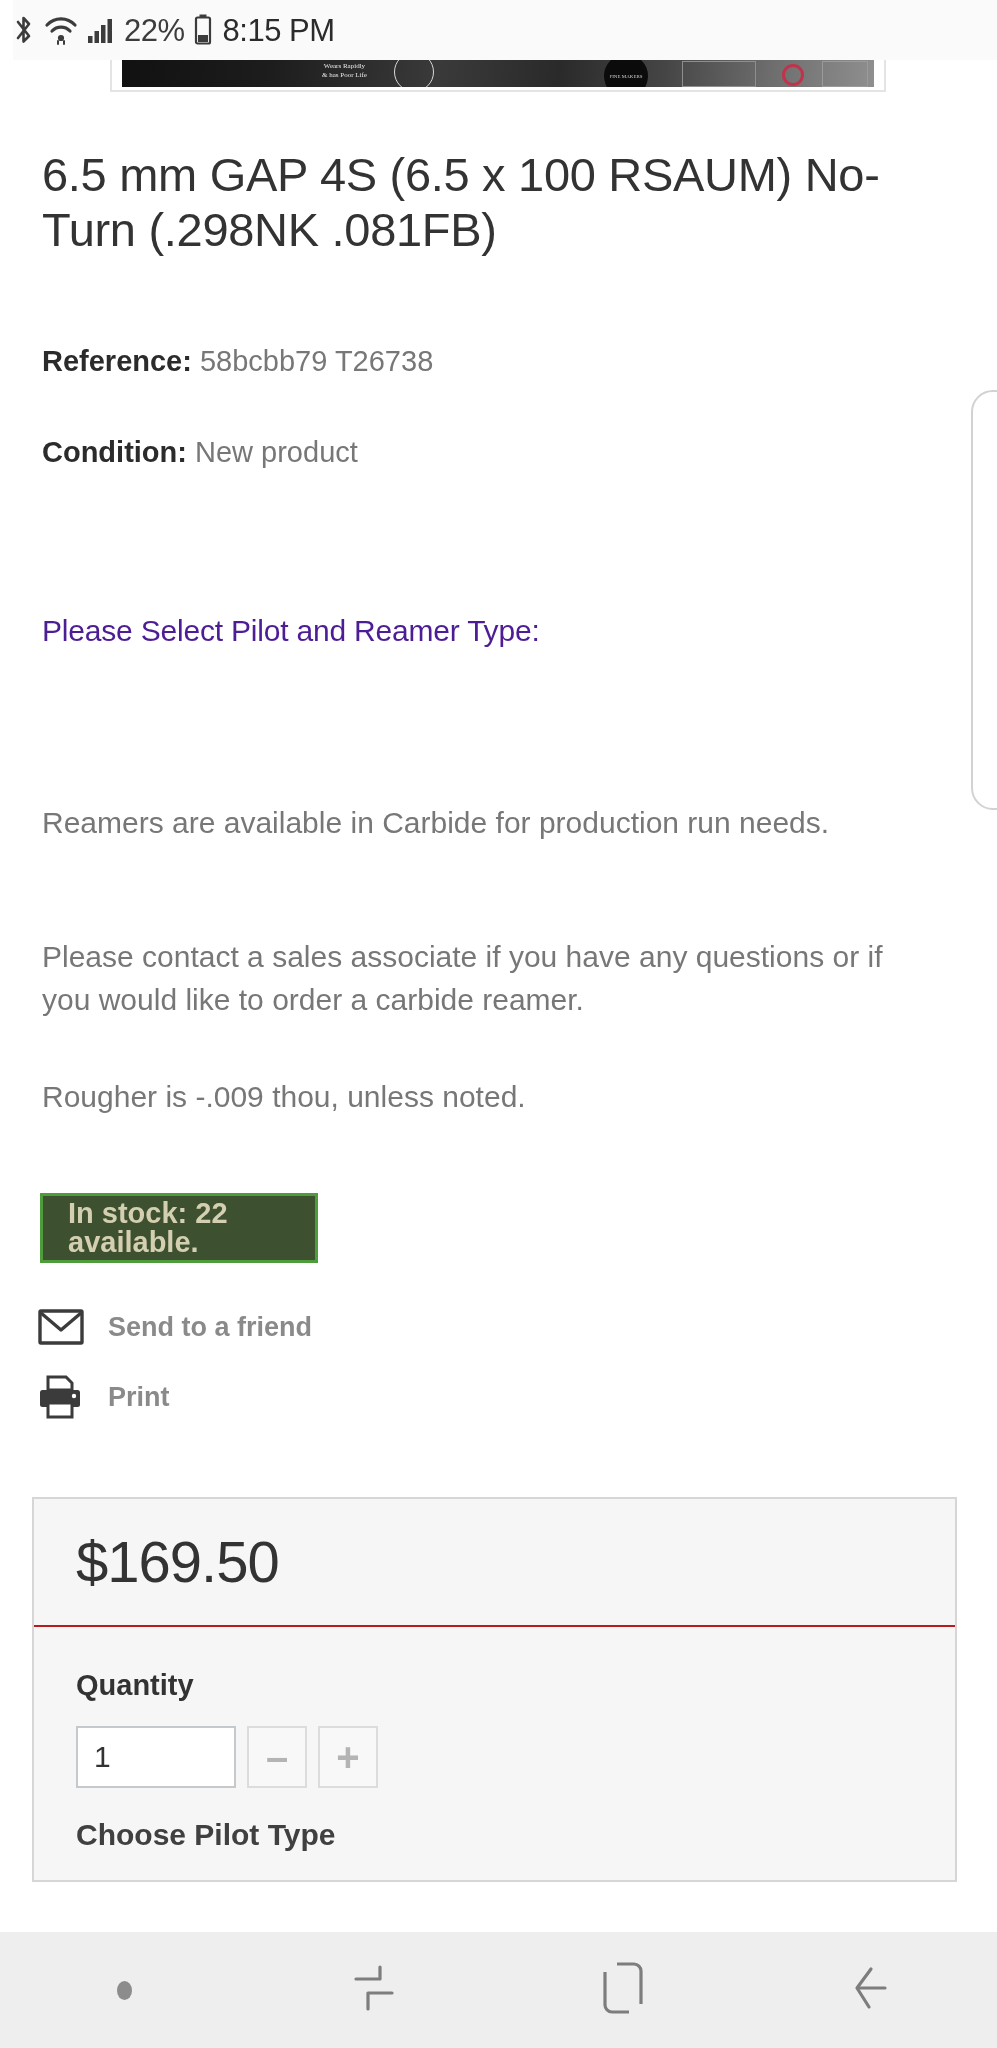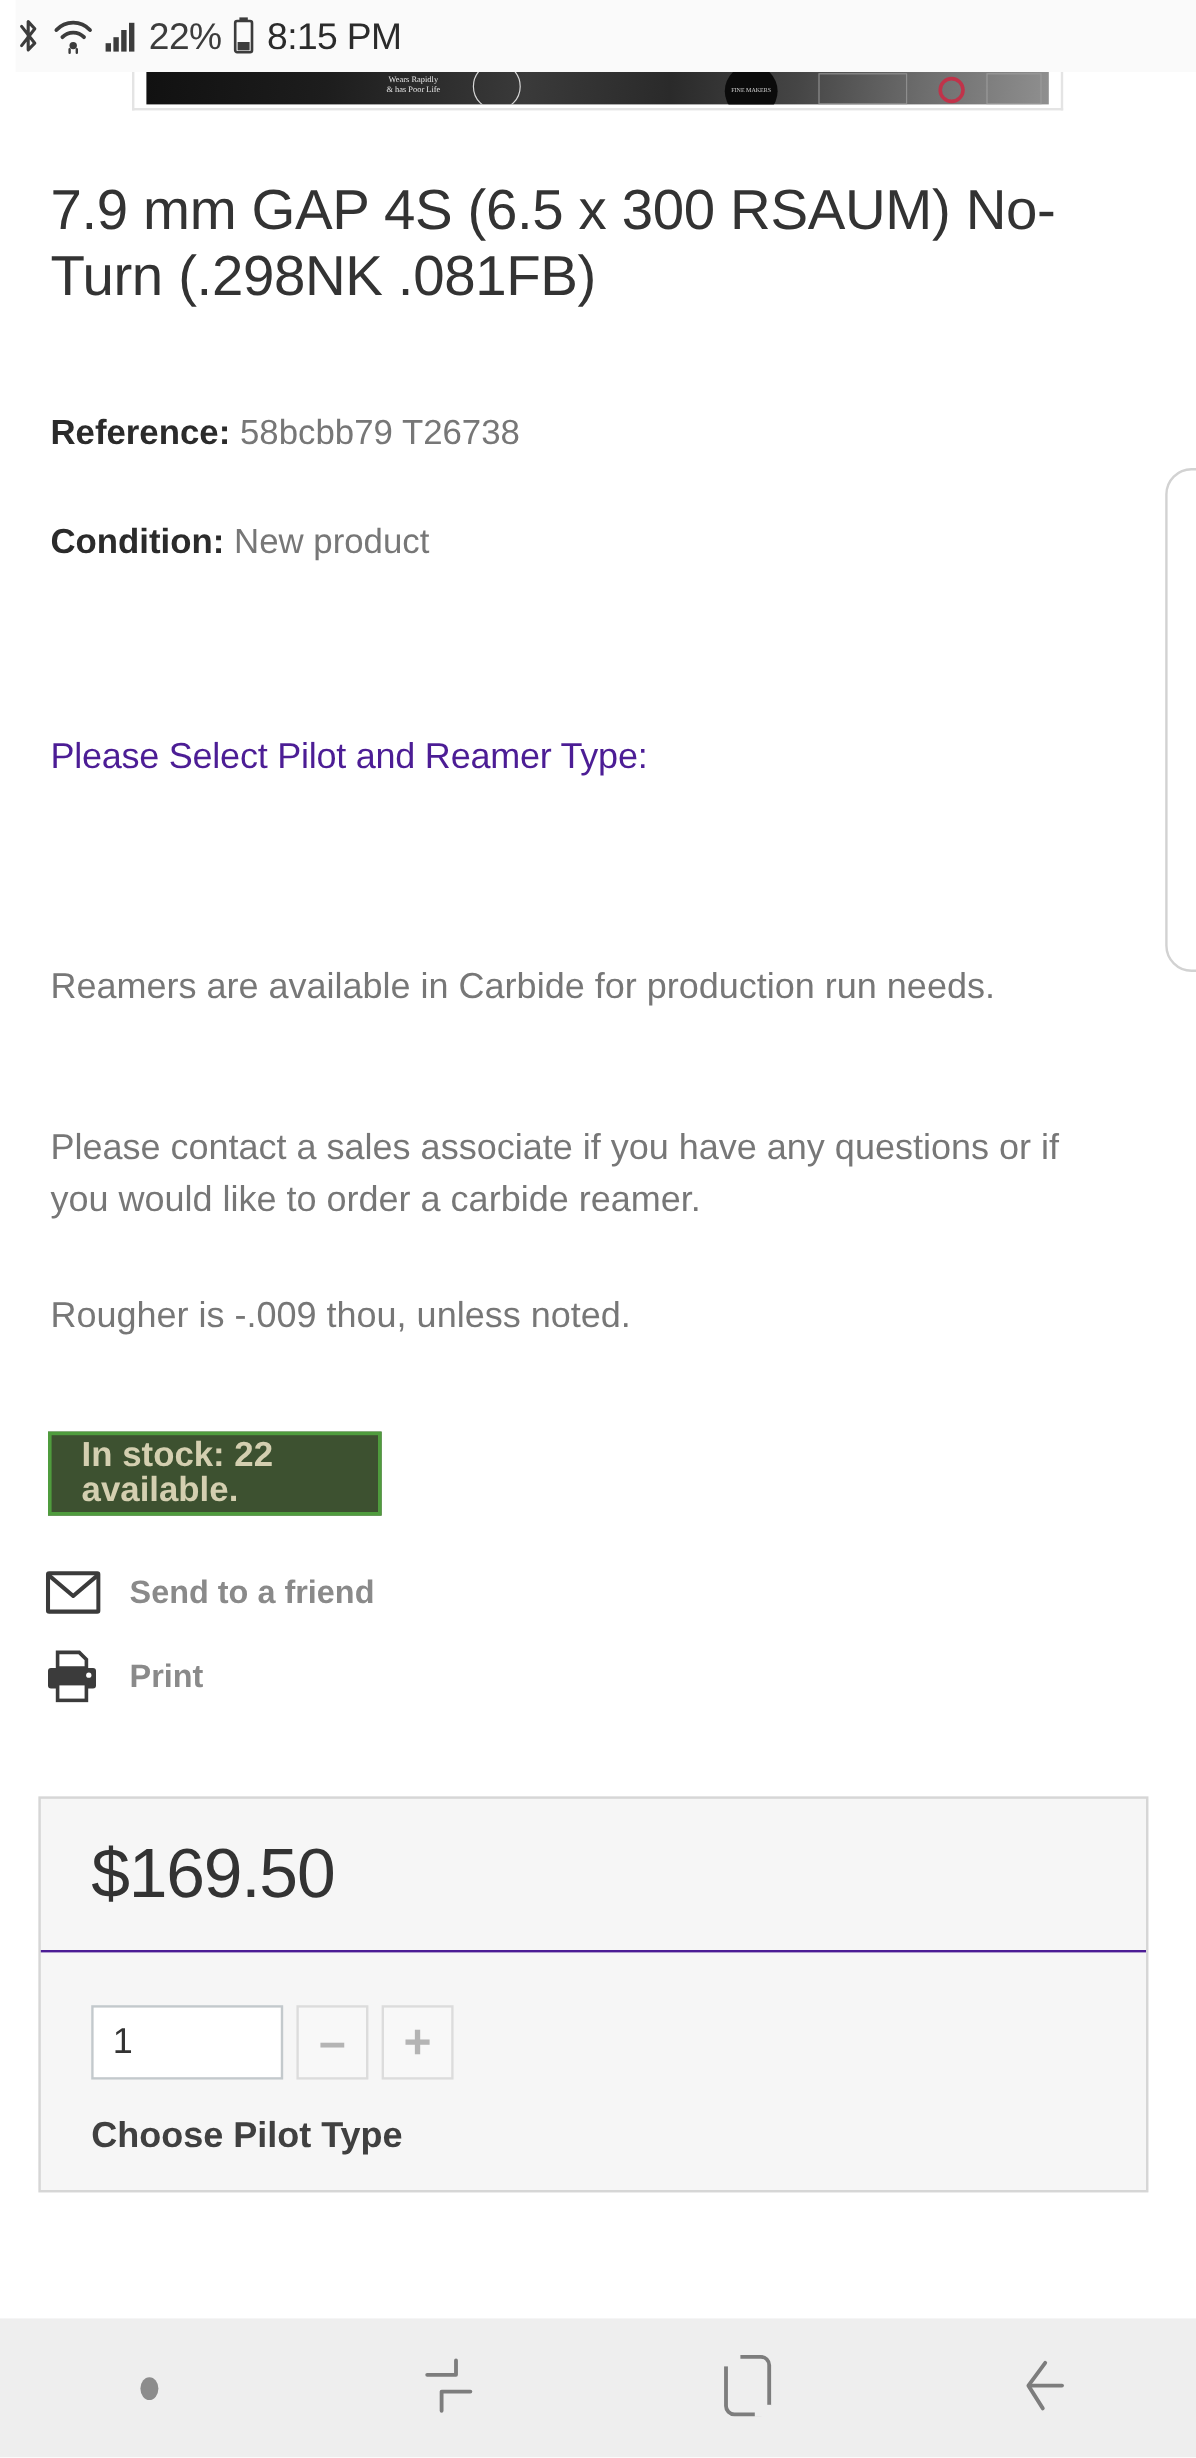--- a/index.html
+++ b/index.html
@@ -213,21 +213,21 @@
   
   .buy-panel {
     position: absolute;
     left: 32px; top: 1437px;
     width: 925px;
     border: 2px solid #d6d6d6;
     background: #f6f6f6;
   }
   .price-row {
     height: 128px;
-    border-bottom: 2px solid #4c1d95;
+    border-bottom: 2px solid #b91c1c;
     display: flex;
     align-items: center;
     padding-left: 42px;
   }
   .price-text {
     font-size: 58px;
     color: #333333;
     font-weight: 400;
     letter-spacing: -1px;
     line-height: 1;
@@ -344,21 +344,21 @@
         <div class="banner-circ"></div>
         <div class="banner-seal">FINE MAKERS</div>
         <div class="banner-box"></div>
         <div class="banner-red"></div>
         <div class="banner-box2"></div>
       </div>
     </div>
 
     <div class="content">
 
-      <h1 class="product-title">7.9 mm GAP 4S (6.5 x 300 RSAUM) No-Turn (.298NK .081FB)</h1>
+      <h1 class="product-title">6.5 mm GAP 4S (6.5 x 100 RSAUM) No-Turn (.298NK .081FB)</h1>
 
       <div class="meta-line meta-ref">
         <span class="lbl">Reference:</span>
         <span>58bcbb79 T26738</span>
       </div>
 
       <div class="meta-line meta-cond">
         <span class="lbl">Condition:</span>
         <span>New product</span>
       </div>
@@ -395,20 +395,21 @@
           </svg>
         </span>
         <span class="action-label">Print</span>
       </div>
 
       <div class="buy-panel">
         <div class="price-row">
           <span class="price-text">$169.50</span>
         </div>
         <div class="qty-block">
+          <div class="qty-label">Quantity</div>
           <div class="qty-controls">
             <input class="qty-input" type="text" value="1" style="">
             <div class="qty-btn">
               <span class="qty-btn-glyph">–</span>
             </div>
             <div class="qty-btn">
               <span class="qty-btn-glyph">+</span>
             </div>
           </div>
         </div>

